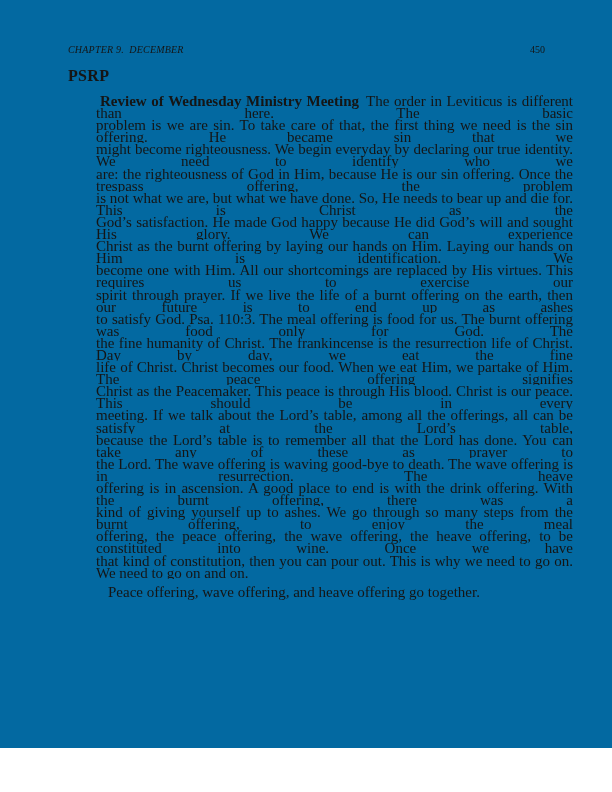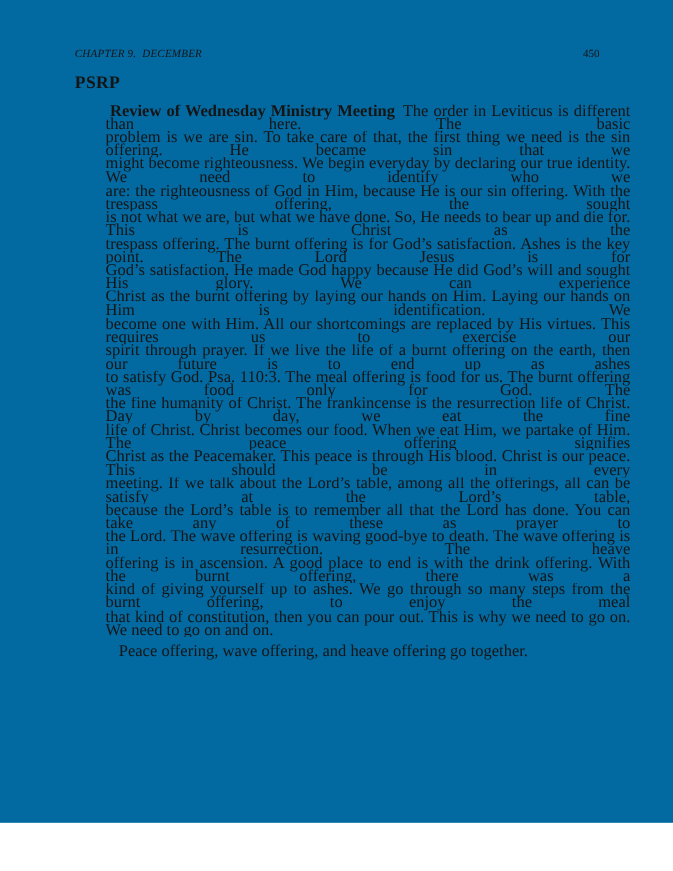--- a/index.html
+++ b/index.html
@@ -80,34 +80,34 @@
     <span class="chapter">CHAPTER 9.  DECEMBER</span>
     <span class="pagenum">450</span>
   </div>
 
   <div class="section-title">PSRP</div>
 
   <div class="bodytext">
     <div class="line first"><span class="runin">Review of Wednesday Ministry Meeting</span><span>The order in Leviticus is different than here. The basic</span></div>
     <div class="line">problem is we are sin. To take care of that, the first thing we need is the sin offering. He became sin that we</div>
     <div class="line">might become righteousness. We begin everyday by declaring our true identity. We need to identify who we</div>
-    <div class="line">are: the righteousness of God in Him, because He is our sin offering. With the trespass offering, the sought</div>
+    <div class="line">are: the righteousness of God in Him, because He is our sin offering. Once the trespass offering, the problem</div>
     <div class="line">is not what we are, but what we have done. So, He needs to bear up and die for. This is Christ as the</div>
-    <div class="line">trespass offering. The burnt offering is for God’s satisfaction. Ashes is the key point. The Lord Jesus is for</div>
     <div class="line">God’s satisfaction. He made God happy because He did God’s will and sought His glory. We can experience</div>
     <div class="line">Christ as the burnt offering by laying our hands on Him. Laying our hands on Him is identification. We</div>
     <div class="line">become one with Him. All our shortcomings are replaced by His virtues. This requires us to exercise our</div>
     <div class="line">spirit through prayer. If we live the life of a burnt offering on the earth, then our future is to end up as ashes</div>
     <div class="line">to satisfy God. Psa. 110:3. The meal offering is food for us. The burnt offering was food only for God. The</div>
     <div class="line">the fine humanity of Christ. The frankincense is the resurrection life of Christ. Day by day, we eat the fine</div>
     <div class="line">life of Christ. Christ becomes our food. When we eat Him, we partake of Him. The peace offering signifies</div>
     <div class="line">Christ as the Peacemaker. This peace is through His blood. Christ is our peace. This should be in every</div>
     <div class="line">meeting. If we talk about the Lord’s table, among all the offerings, all can be satisfy at the Lord’s table,</div>
     <div class="line">because the Lord’s table is to remember all that the Lord has done. You can take any of these as prayer to</div>
     <div class="line">the Lord. The wave offering is waving good-bye to death. The wave offering is in resurrection. The heave</div>
     <div class="line">offering is in ascension. A good place to end is with the drink offering. With the burnt offering, there was a</div>
     <div class="line">kind of giving yourself up to ashes. We go through so many steps from the burnt offering, to enjoy the meal</div>
+    <div class="line">offering, the peace offering, the wave offering, the heave offering, to be constituted into wine. Once we have</div>
     <div class="line last">that kind of constitution, then you can pour out. This is why we need to go on. We need to go on and on.</div>
 
     <div class="closing">Peace offering, wave offering, and heave offering go together.</div>
   </div>
 
 </div>
 
 </body></html>

